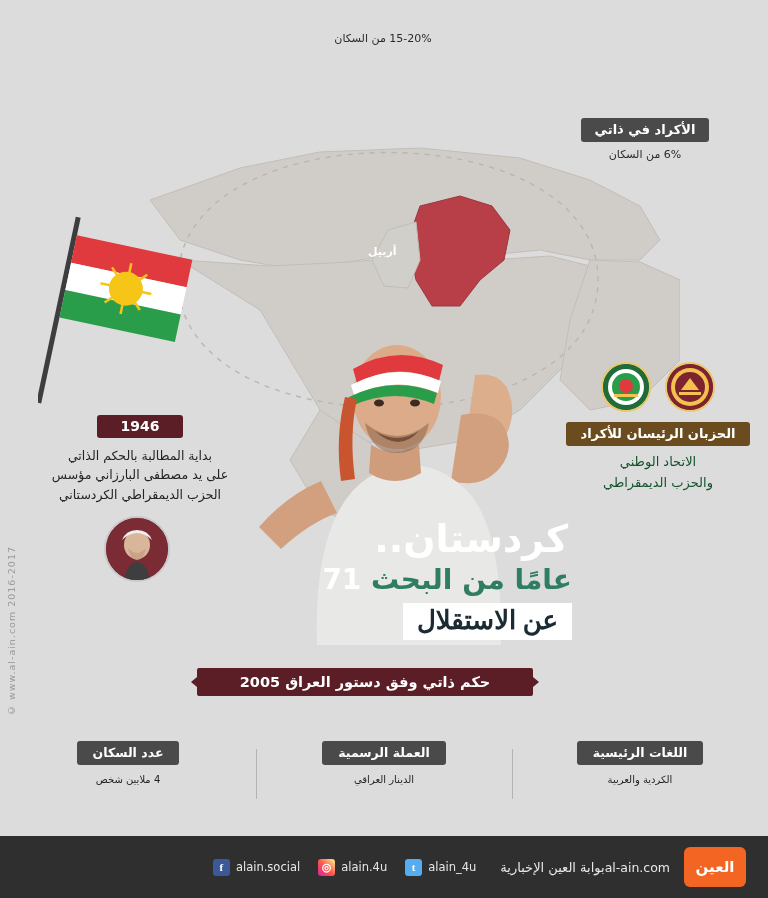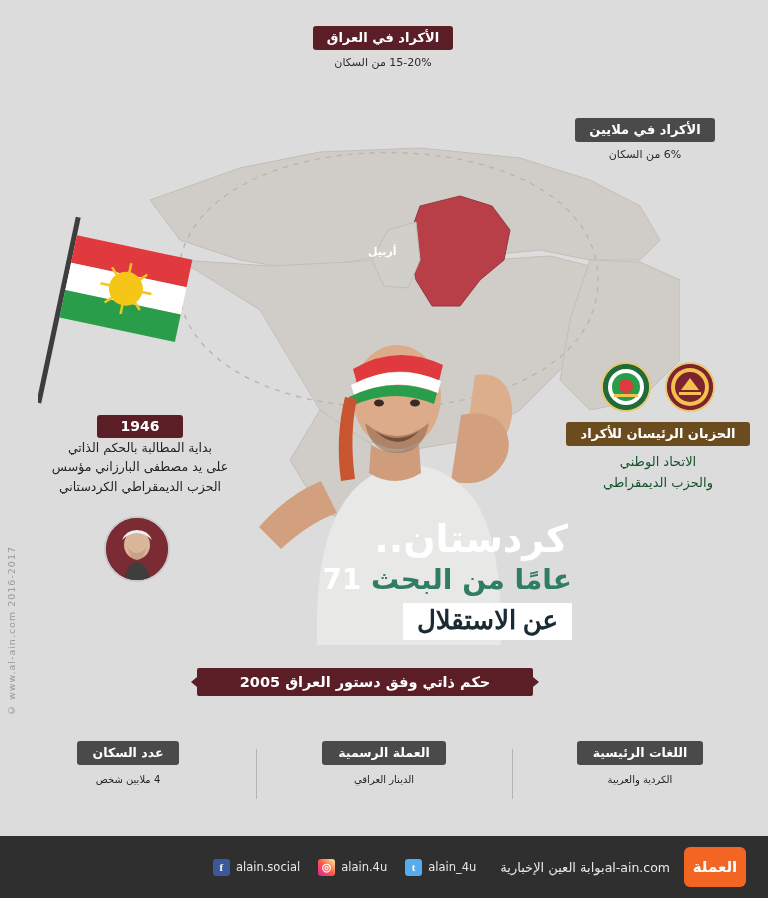--- a/index.html
+++ b/index.html
@@ -57,21 +57,21 @@
     border-top:16px solid #e2e2e2;
   }
 
   
   #blk-1946{position:absolute;left:14px;top:415px;width:252px;text-align:center;}
   .year-pill{
     display:inline-block;background:#5b1e26;color:#fff;
     font-size:14px;font-weight:bold;padding:3px 24px 4px;border-radius:3px;
   }
   .desc{
-    margin-top:0;color:#242424;font-size:12.5px;line-height:1.55;
+    margin-top:8px;color:#242424;font-size:12.5px;line-height:1.55;
     text-align:center;
   }
   .portrait{
     position:absolute;left:104px;top:516px;width:62px;height:62px;border-radius:50%;
     background:#6d2730;overflow:hidden;border:2px solid #c9c9c9;
   }
 
   
   #blk-parties{position:absolute;left:560px;top:362px;width:196px;text-align:center;}
   .emblems{display:flex;justify-content:center;gap:14px;margin-bottom:10px;}
@@ -175,27 +175,26 @@
       <path d="M268,120 L296,112 L300,150 L288,178 L264,176 L252,150 Z" fill="#d0cdc7" stroke="#bdb8b2" stroke-width="1"></path>
     </svg>
     <div class="city">أربيل</div>
   </div>
 
   <svg class="arc" viewBox="0 0 540 520" xmlns="http://www.w3.org/2000/svg">
     <path d="M60,250 C60,80 480,80 480,250 C480,420 60,420 60,250" fill="none" stroke="#b9b5b0" stroke-width="1.4" stroke-dasharray="5,6"></path>
   </svg>
 
   <div class="blk" id="blk-iraq">
-    <span class="tag">الأكراد في العراق</span>
     <div class="sub">15-20% من السكان</div>
   </div>
 
 
   <div class="blk" id="blk-iran">
-    <span class="tag dark">الأكراد في ملايين</span>
+    <span class="tag dark">الأكراد في ذاتي</span>
     <div class="sub">6% من السكان</div>
   </div>
 
   <div class="arrow-down"></div>
 
   <svg class="flag" viewBox="0 0 170 190" xmlns="http://www.w3.org/2000/svg">
     <rect x="18" y="0" width="5" height="190" fill="#3d3d3d" transform="rotate(12 20 95)"></rect>
     <g transform="rotate(12 20 95)">
       <rect x="23" y="18" width="118" height="28" fill="#e03a3e"></rect>
       <rect x="23" y="46" width="118" height="28" fill="#ffffff"></rect>
@@ -313,21 +312,21 @@
     <div class="fact">
       <span class="tag dark">عدد السكان</span>
       <div class="val">4 ملايين شخص</div>
     </div>
     <div class="divider" id="div1"></div>
     <div class="divider" id="div2"></div>
   </div>
 
   <div class="footer">
     <div class="footer-right">
-      <div class="logo">العملة</div>
+      <div class="logo">العين</div>
       <div class="site">al-ain.com</div>
     </div>
     <div class="social">
       <div class="social-item">
         <span class="sicon fb">f</span>
         <span>alain.social</span>
       </div>
       <div class="social-item">
         <span class="sicon ig">◎</span>
         <span>alain.4u</span>

